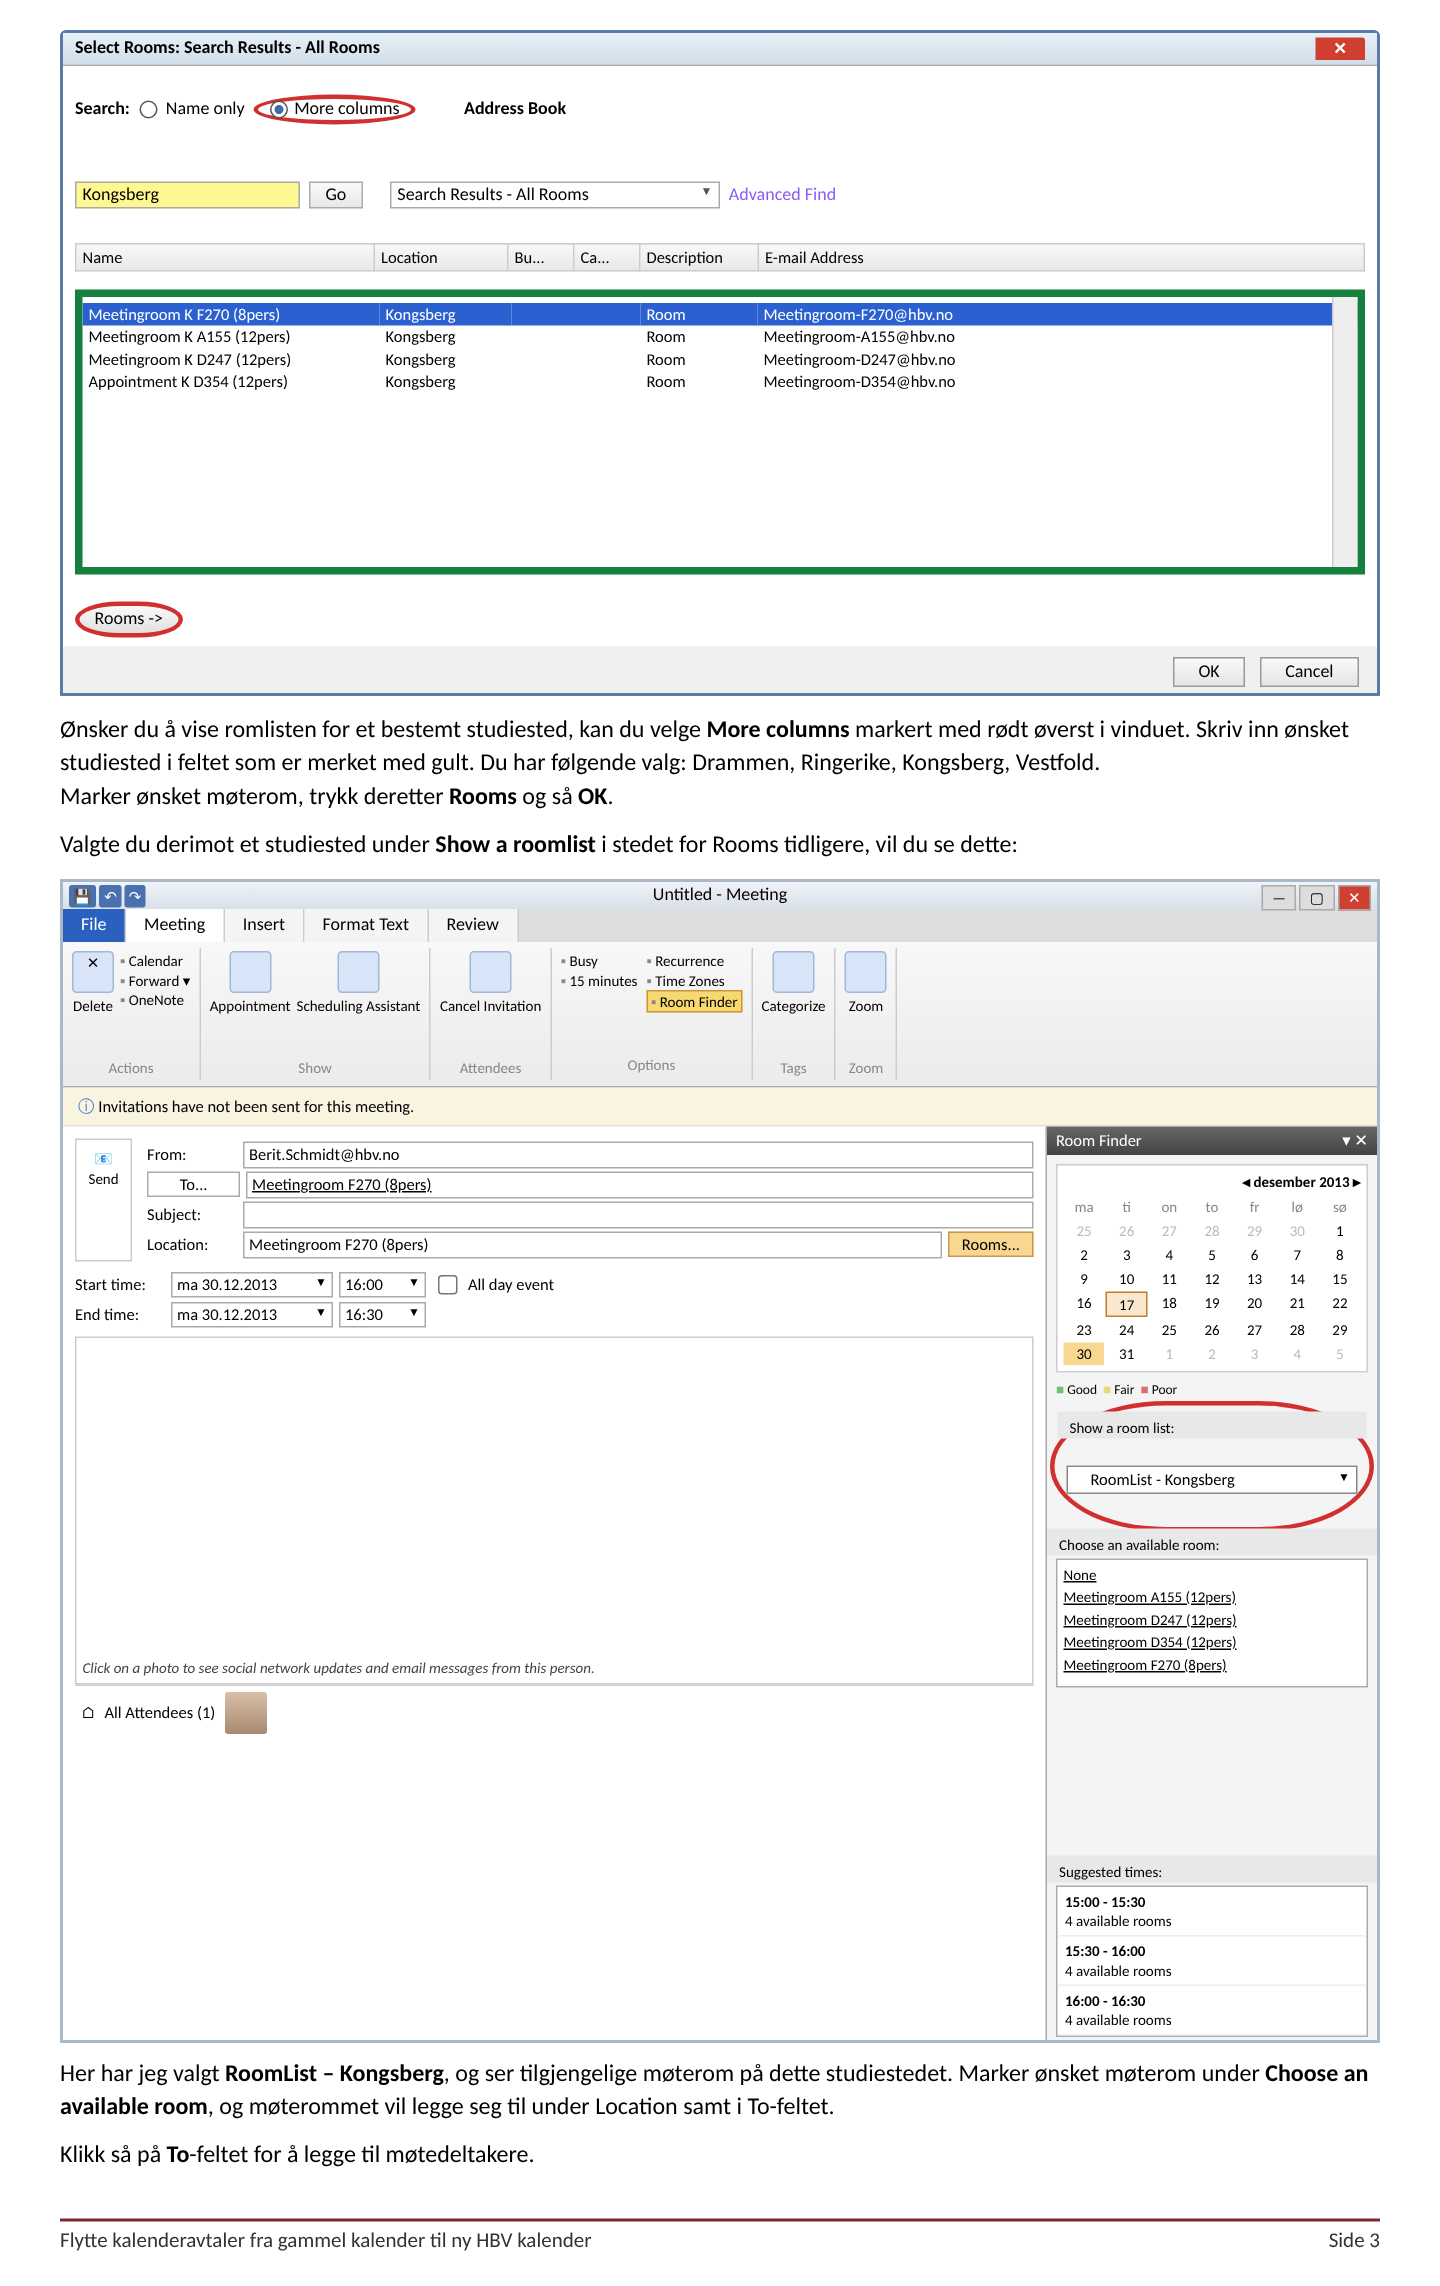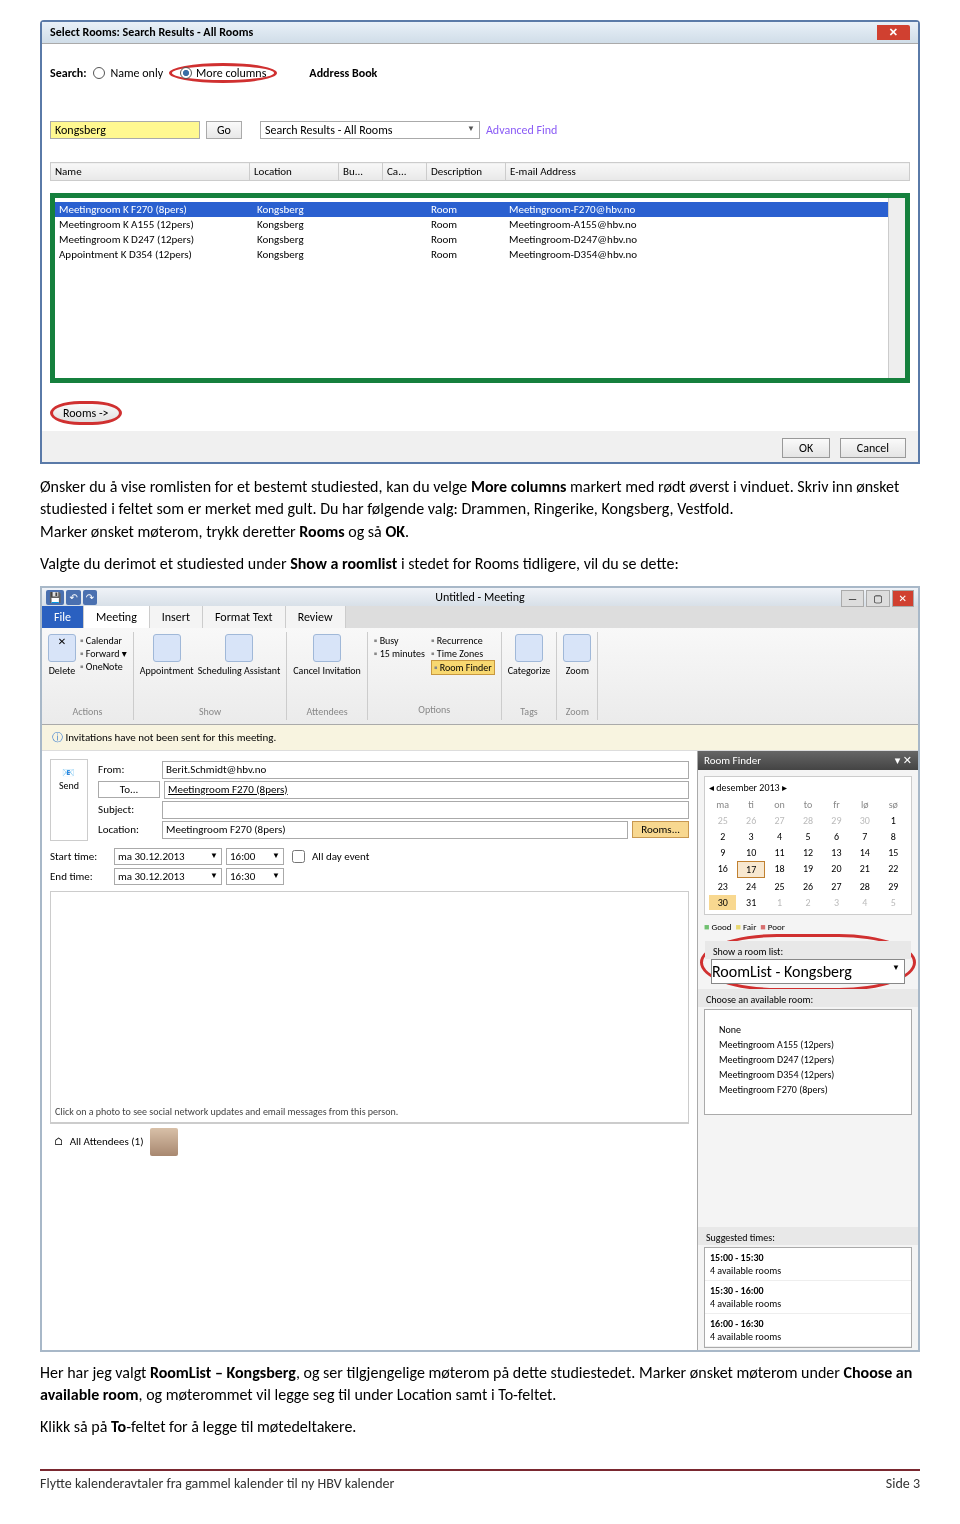--- a/index.html
+++ b/index.html
@@ -53,43 +53,43 @@
 .maincol { flex: 1; padding: 8px; font-size: 11px; }
 .frow { display: flex; align-items: center; margin: 2px 0; gap: 4px; }
 .flabel { width: 60px; text-align: left; }
 .finput { border: 1px solid #aaa; padding: 1px 3px; flex: 1; background: white; height: 14px; }
 .finput.ul { text-decoration: underline; }
 .sendblk { border: 1px solid #ccc; padding: 6px 8px; text-align: center; font-size: 10px; margin-right: 6px; }
 .dtdd { border: 1px solid #aaa; padding: 1px 3px; width: 100px; background: white; position: relative; font-size: 11px; }
 .dtdd::after { content: "▼"; position: absolute; right: 3px; font-size: 8px; }
 .roomsbtn2 { background: #f8d890; border: 1px solid #c89850; padding: 1px 8px; font-size: 11px; }
 .bigspace { height: 230px; border: 1px solid #ccc; margin-top: 6px; position: relative; }
-.bigspace .txt { position: absolute; bottom: 4px; left: 4px; font-size: 10px; color: #444; }
+.bigspace .txt { position: absolute; bottom: 4px; left: 4px; font-size: 10px; color: #444; font-style: italic; }
 .attrow { border-top: 1px solid #ccc; padding: 4px; display: flex; align-items: center; gap: 6px; font-size: 11px; }
 .avatar { width: 28px; height: 28px; background: linear-gradient(#d8c0a8,#a88870); border-radius: 2px; }
 
 .rfpanel { width: 220px; border-left: 1px solid #aaa; background: #f4f4f4; font-size: 10px; }
 .rfhead { background: linear-gradient(#666,#444); color: white; padding: 3px 6px; font-size: 11px; display: flex; justify-content: space-between; }
 .cal { background: white; margin: 6px; border: 1px solid #ccc; padding: 4px; font-size: 10px; }
-.calhdr { text-align: left; font-weight: normal; margin-bottom: 3px; }
+.calhdr { text-align: right; font-weight: bold; margin-bottom: 3px; }
 .calgrid { display: grid; grid-template-columns: repeat(7,1fr); gap: 1px; text-align: center; }
 .calgrid span { padding: 1px; }
 .calgrid .hd { color: #888; }
 .calgrid .om { color: #bbb; }
 .calgrid .today { border: 1px solid #c08030; background: #f8e8d0; }
 .legend { display: flex; gap: 4px; margin: 4px 6px; font-size: 9px; }
 .legend span::before { content: "■ "; }
 .legend .g::before { color: #70c070; }
 .legend .f::before { color: #e8d870; }
 .legend .p::before { color: #d87070; }
 .rflabel { padding: 4px 8px 1px; font-size: 10px; background: #e8e8e8; }
-.rfdropdown { margin: 0 6px; border: 1px solid #888; background: white; padding: 2px 0; position: relative; font-size: 16px; }
+.rfdropdown { margin: 18px 6px; border: 1px solid #888; background: white; padding: 2px 15px; position: relative; font-size: 11px; }
 .rfdropdown::after { content: "▼"; position: absolute; right: 4px; font-size: 8px; }
 .ovalred2 { border: 3px solid #d03030; border-radius: 50%/70%; padding: 4px 2px; margin: -2px 2px; }
-.rflist { background: white; margin: 2px 6px; border: 1px solid #aaa; padding: 12px; height: 80px; font-size: 10px; }
+.rflist { background: white; margin: 2px 6px; border: 1px solid #aaa; padding: 2px; height: 80px; font-size: 10px; text-decoration: underline; }
 .rflist div { padding: 1px 2px; }
 .gap { height: 110px; background: #f4f4f4; }
 .suggest { background: white; margin: 2px 6px; border: 1px solid #aaa; font-size: 10px; }
 .suggest .it { padding: 3px 5px; border-bottom: 1px solid #eee; }
 .suggest .it .t { font-weight: bold; }
 
 .footerline { border-top: 2px solid #7a2830; margin-top: 30px; padding-top: 4px; display: flex; justify-content: space-between; font-size: 14px; color: #333; }
 </style>
 </head>
 <body>

